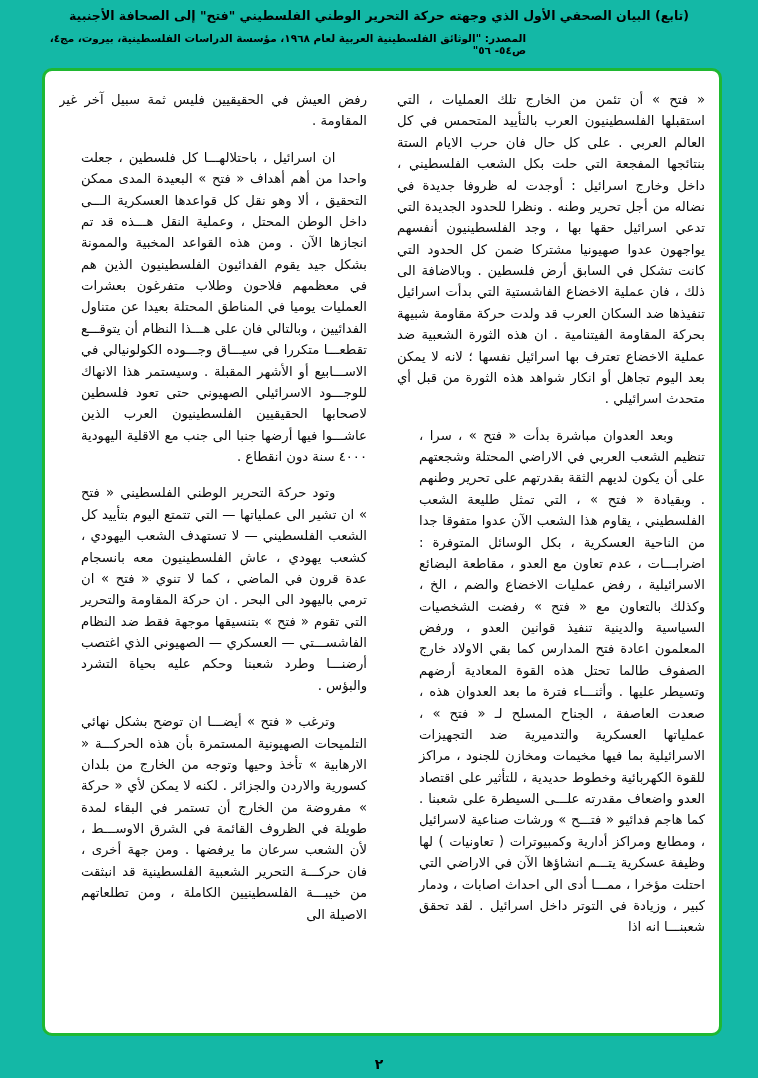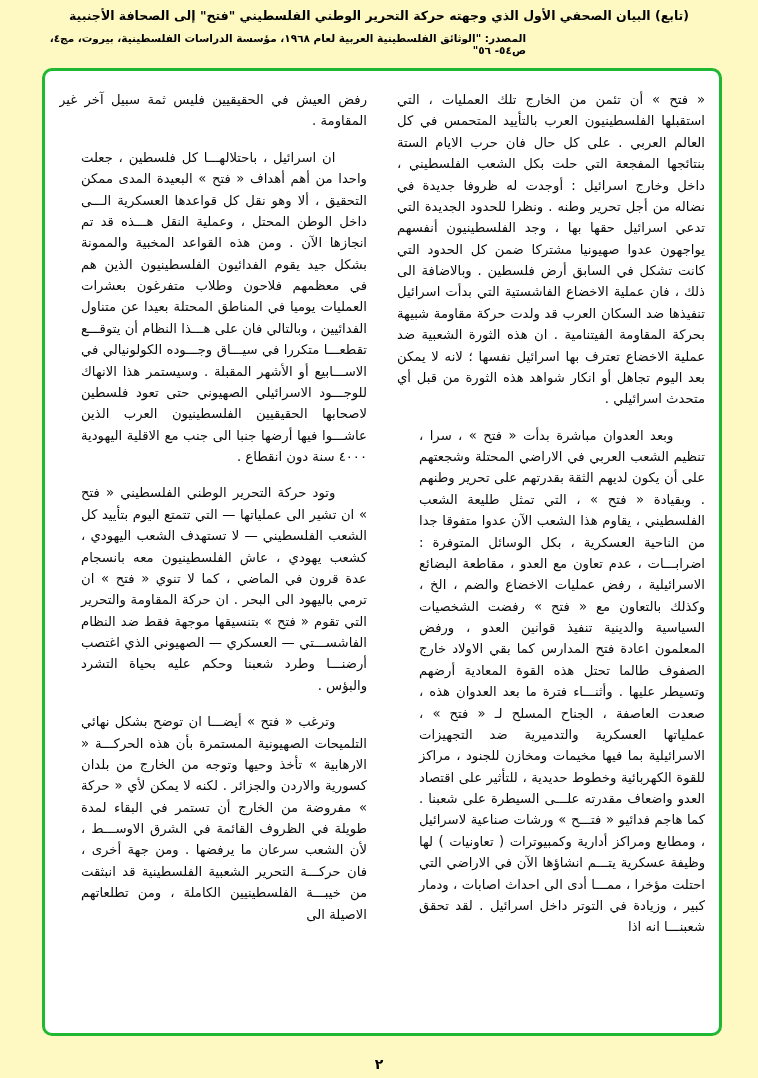--- a/index.html
+++ b/index.html
@@ -5,21 +5,21 @@
   html, body {
     margin: 0;
     padding: 0;
     background: #ffffff;
     font-family: "DejaVu Sans", sans-serif;
   }
   .page {
     position: relative;
     width: 758px;
     height: 1078px;
-    background: #fef9c3;
+    background: #14b8a6;
     overflow: hidden;
     direction: rtl;
   }
   .doc-header {
     padding-top: 8px;
   }
   .doc-title {
     text-align: center;
     font-weight: bold;
     font-size: 12.5px;

